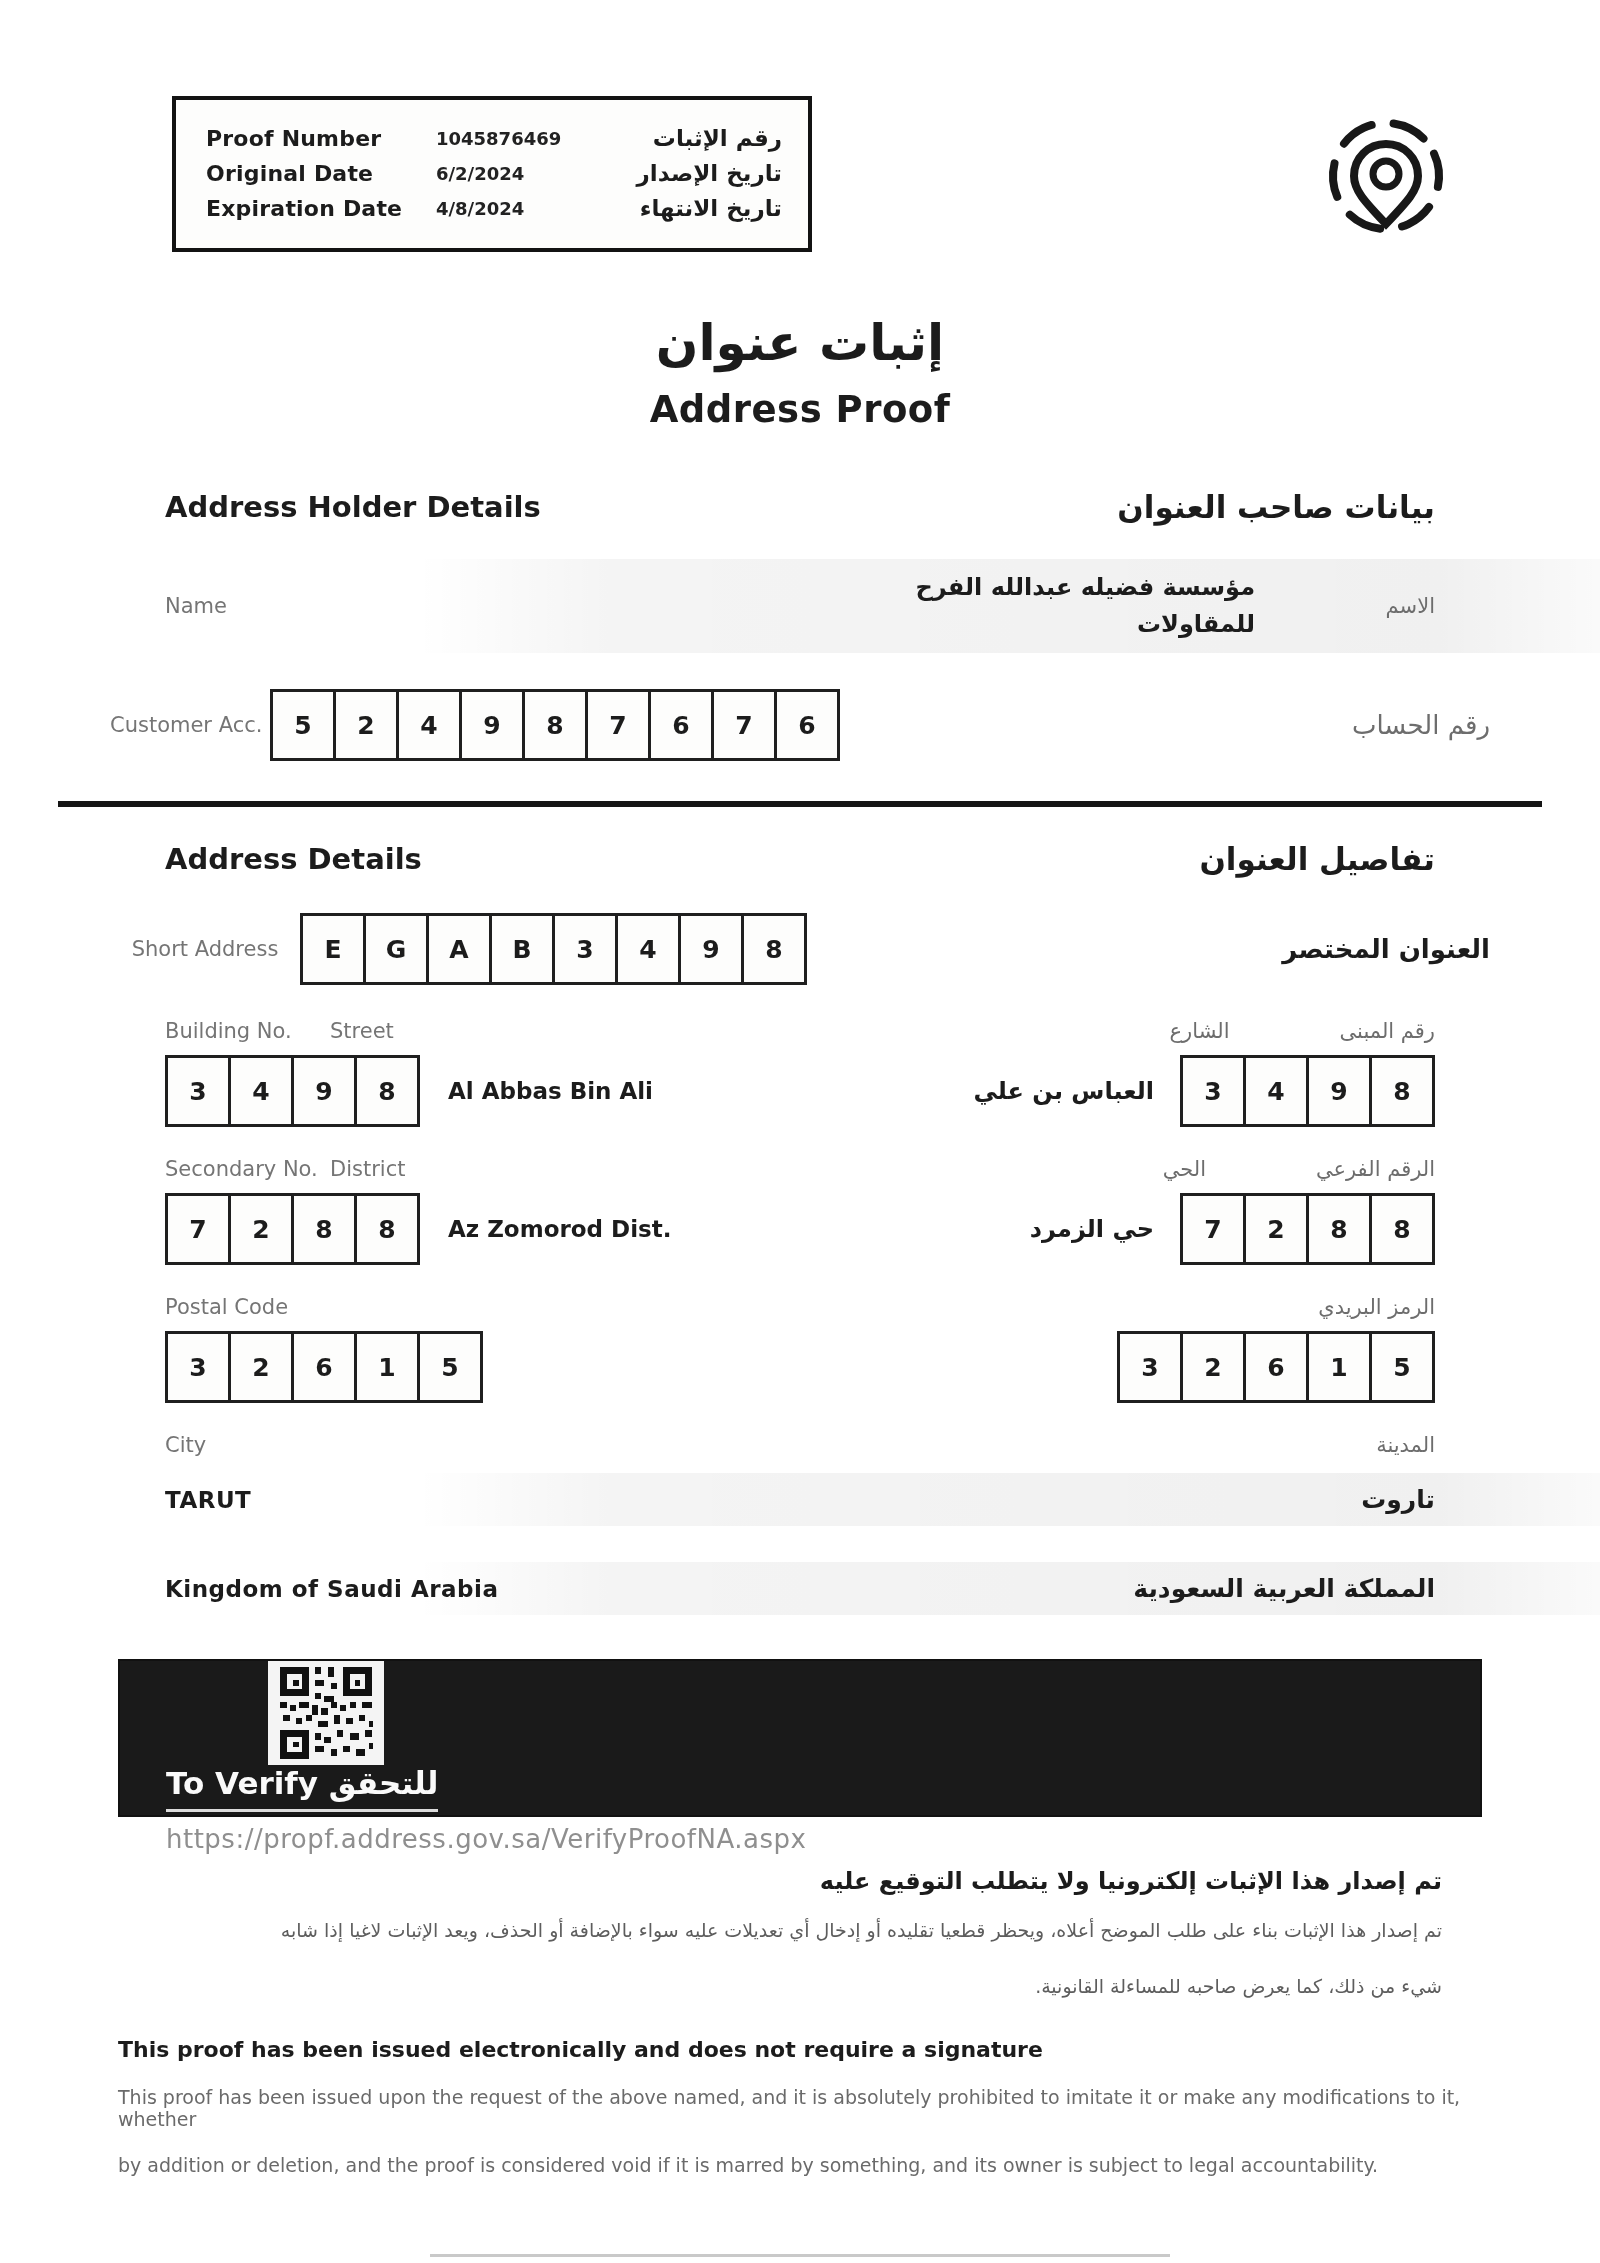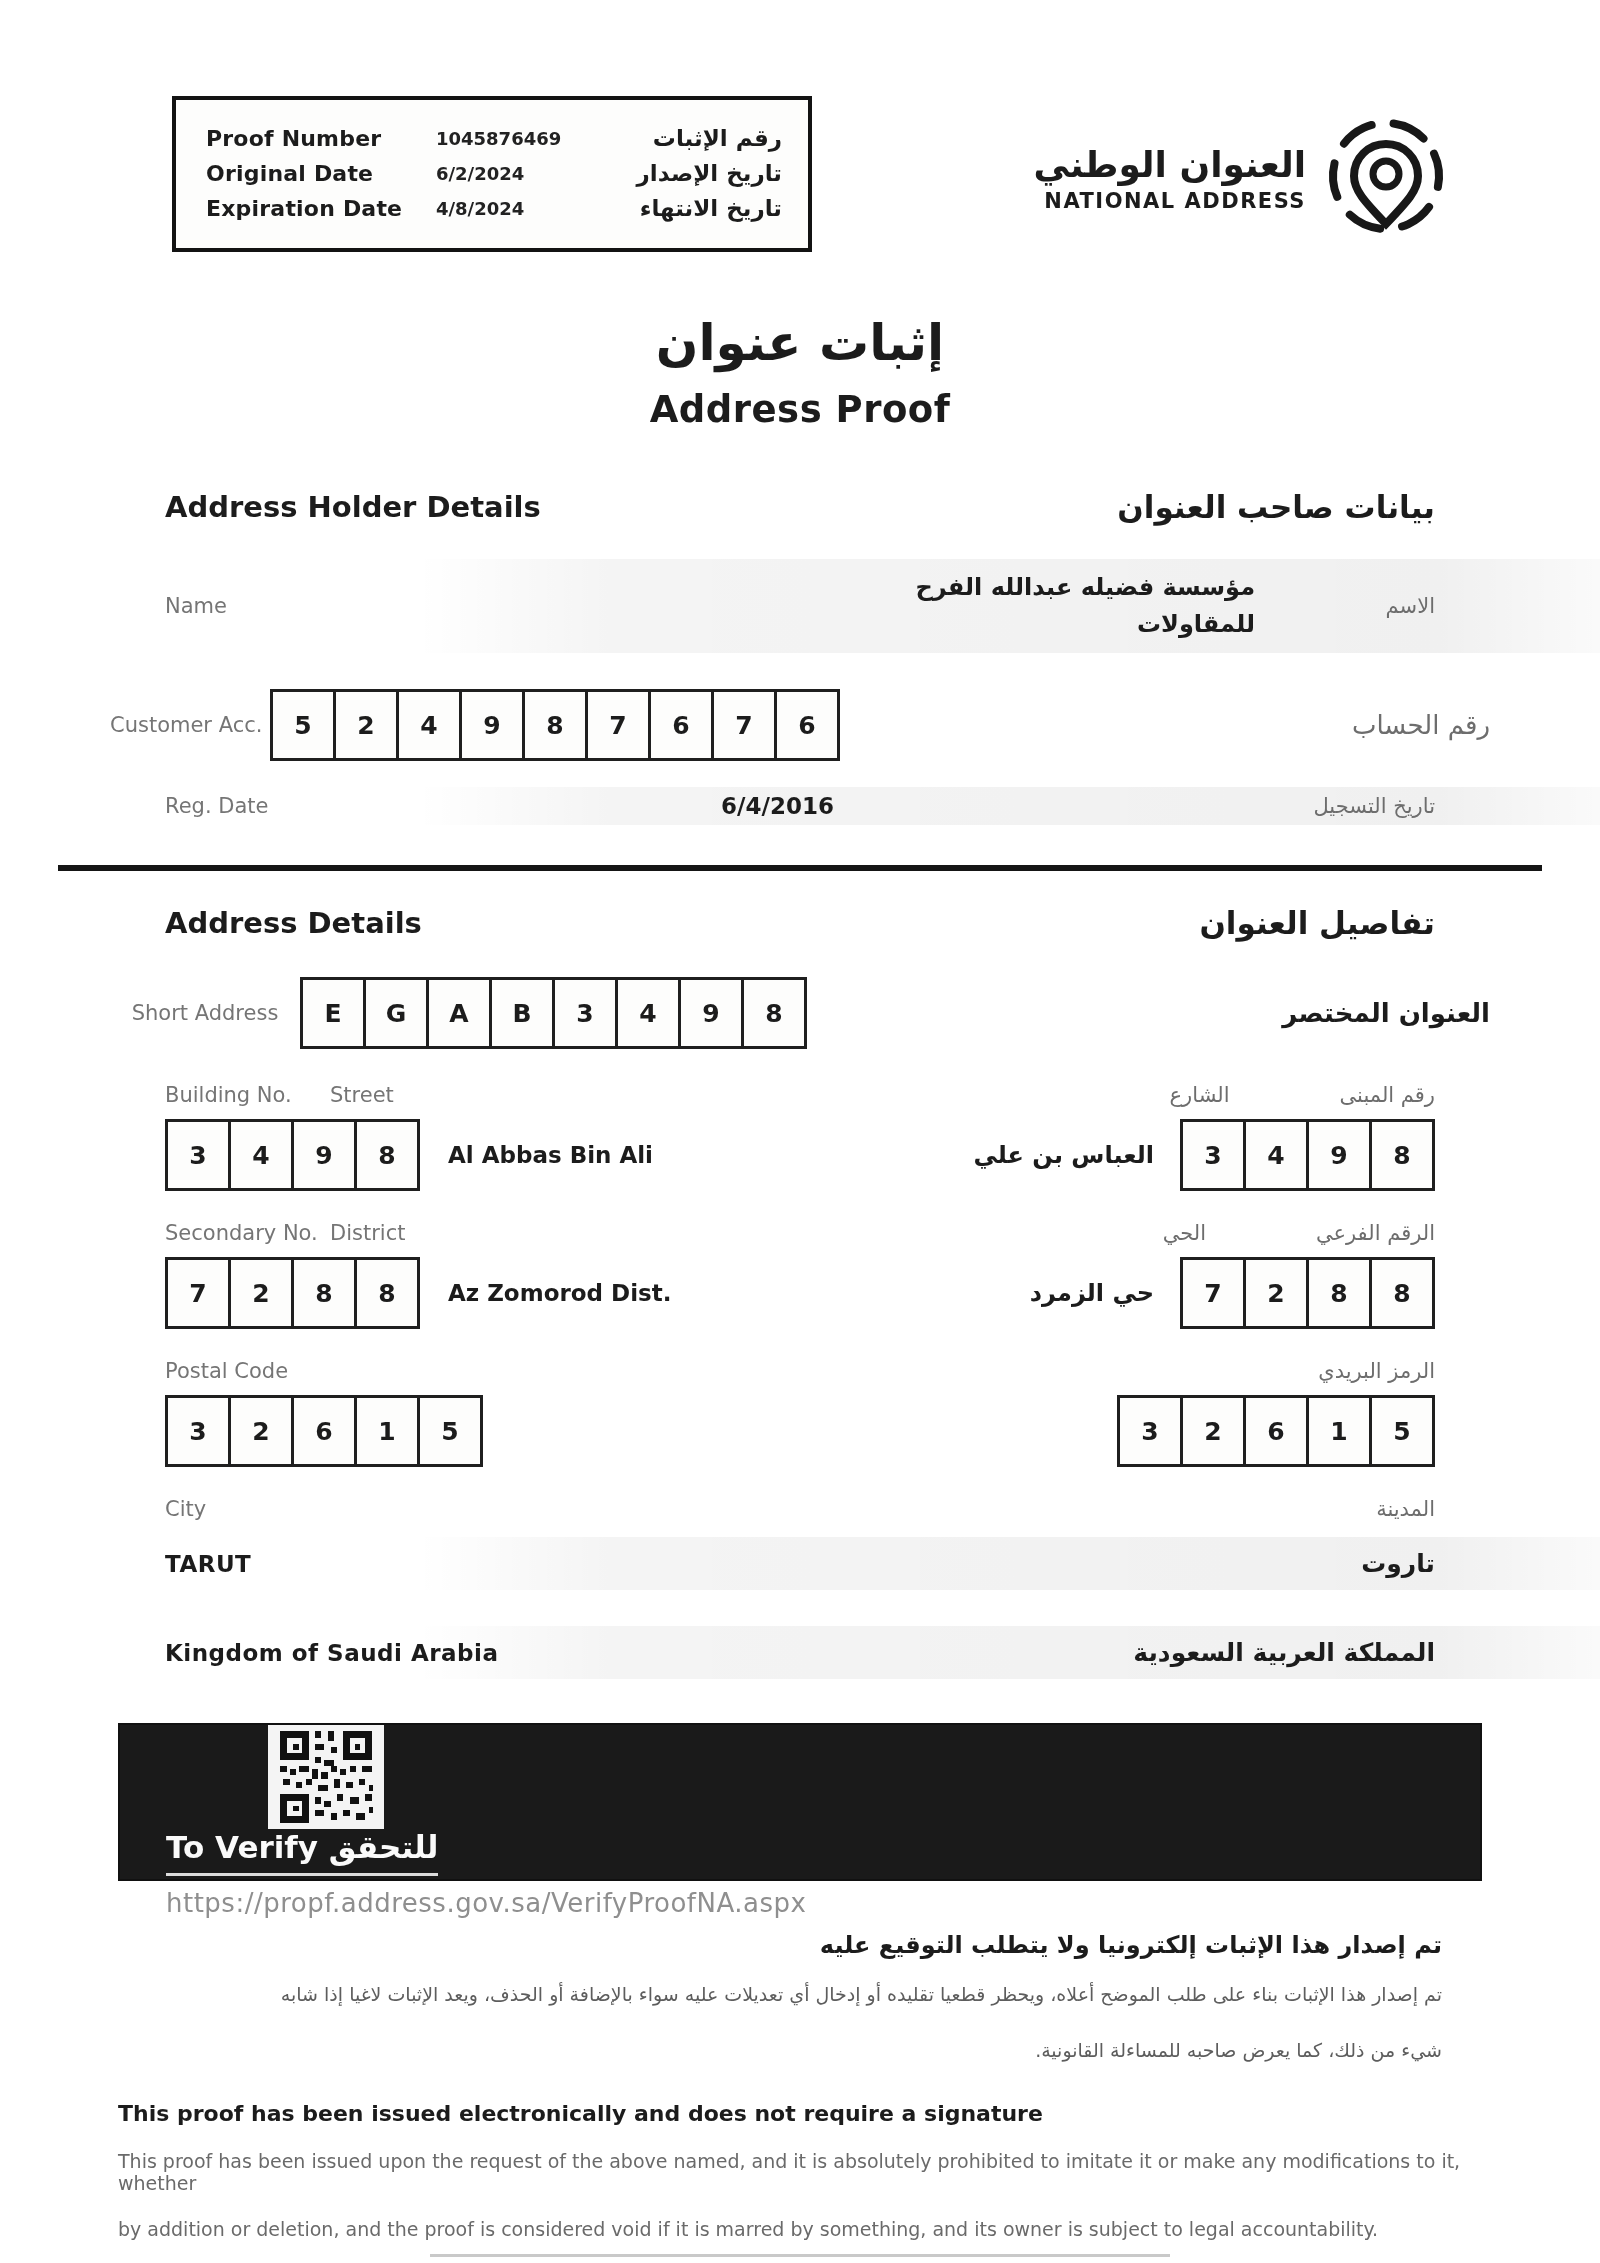--- a/index.html
+++ b/index.html
@@ -100,24 +100,20 @@
         <span class="proof-label-ar">تاريخ الإصدار</span>
       </div>
       <div class="proof-row">
         <span class="proof-label-en">Expiration Date</span>
         <span class="proof-value">4/8/2024</span>
         <span class="proof-label-ar">تاريخ الانتهاء</span>
       </div>
     </div>
 
     <div class="logo">
-      <div class="logo-text">
-        <div class="logo-ar">العنوان الوطني</div>
-        <div class="logo-en">NATIONAL ADDRESS</div>
-      </div>
       <span class="icon">
         <svg width="128" height="136" viewBox="0 0 128 136" fill="none">
           <circle cx="64" cy="66" r="53" stroke="#181818" stroke-width="8" stroke-dasharray="34 22" stroke-linecap="round" transform="rotate(-25 64 66)"></circle>
           <path d="M64 34 C82 34 96 48 96 66 C96 80 86 91 64 114 C42 91 32 80 32 66 C32 48 46 34 64 34 Z" stroke="#181818" stroke-width="8" fill="none"></path>
           <circle cx="64" cy="64" r="13" stroke="#181818" stroke-width="7" fill="none"></circle>
         </svg>
       </span>
     </div>
   </div>
 
@@ -149,25 +145,20 @@
       <span class="dbox">9</span>
       <span class="dbox">8</span>
       <span class="dbox">7</span>
       <span class="dbox">6</span>
       <span class="dbox">7</span>
       <span class="dbox">6</span>
     </span>
     <span class="row-ar-lbl light">رقم الحساب</span>
   </div>
 
-  <div class="reg-row scanband">
-    <span class="lbl">Reg. Date</span>
-    <span class="reg-value">6/4/2016</span>
-    <span class="reg-ar lbl-ar">تاريخ التسجيل</span>
-  </div>
 
   <div class="divider"></div>
 
   <div class="section-head" style="margin-top:34px;">
     <span class="head-en">Address Details</span>
     <span class="head-ar">تفاصيل العنوان</span>
   </div>
 
   <div class="digit-row">
     <span class="lbl lbl-wide">Short Address</span>

